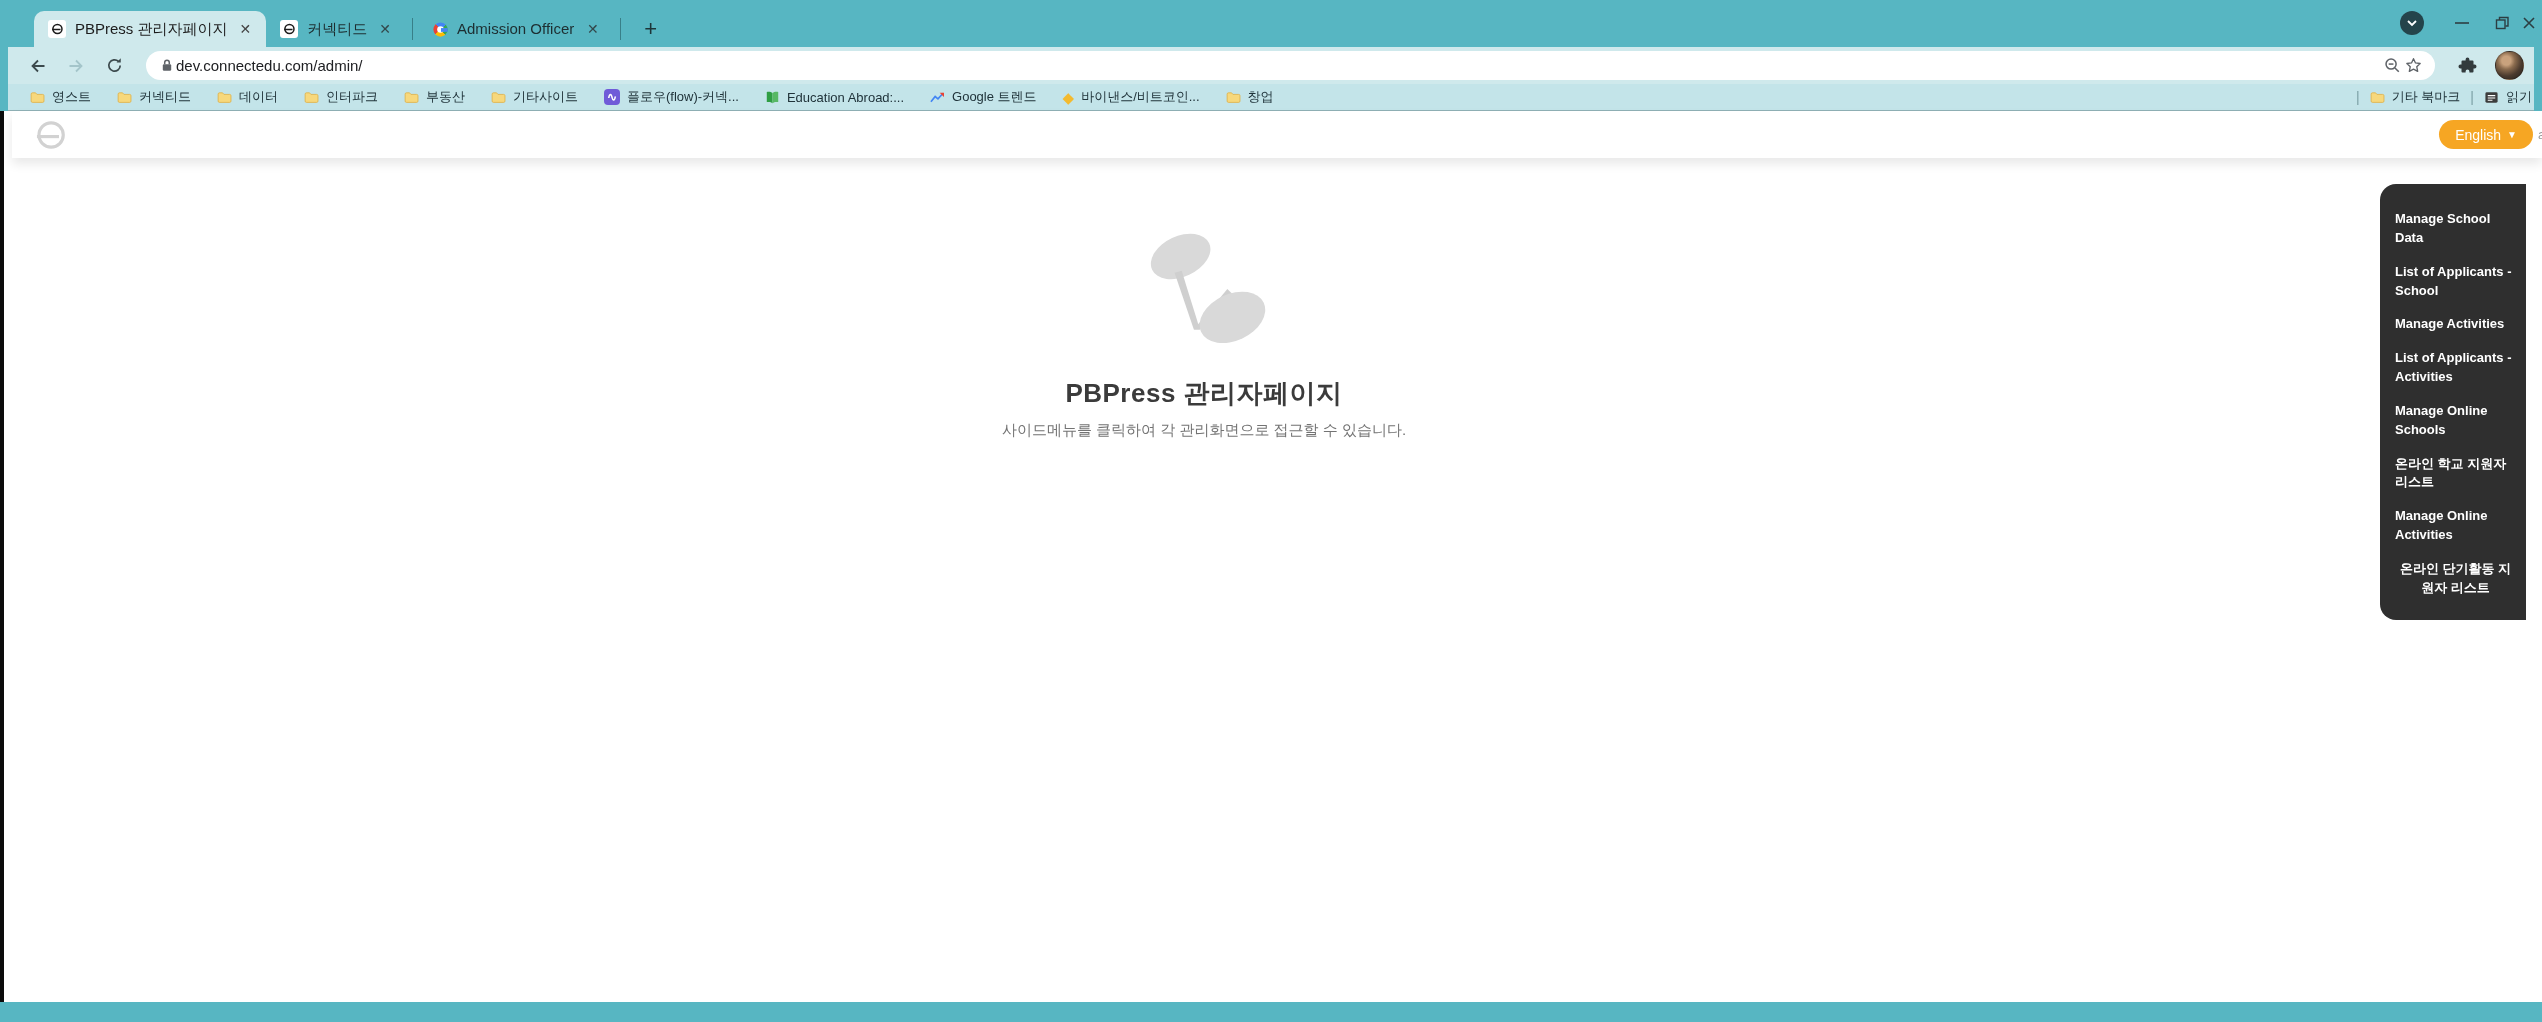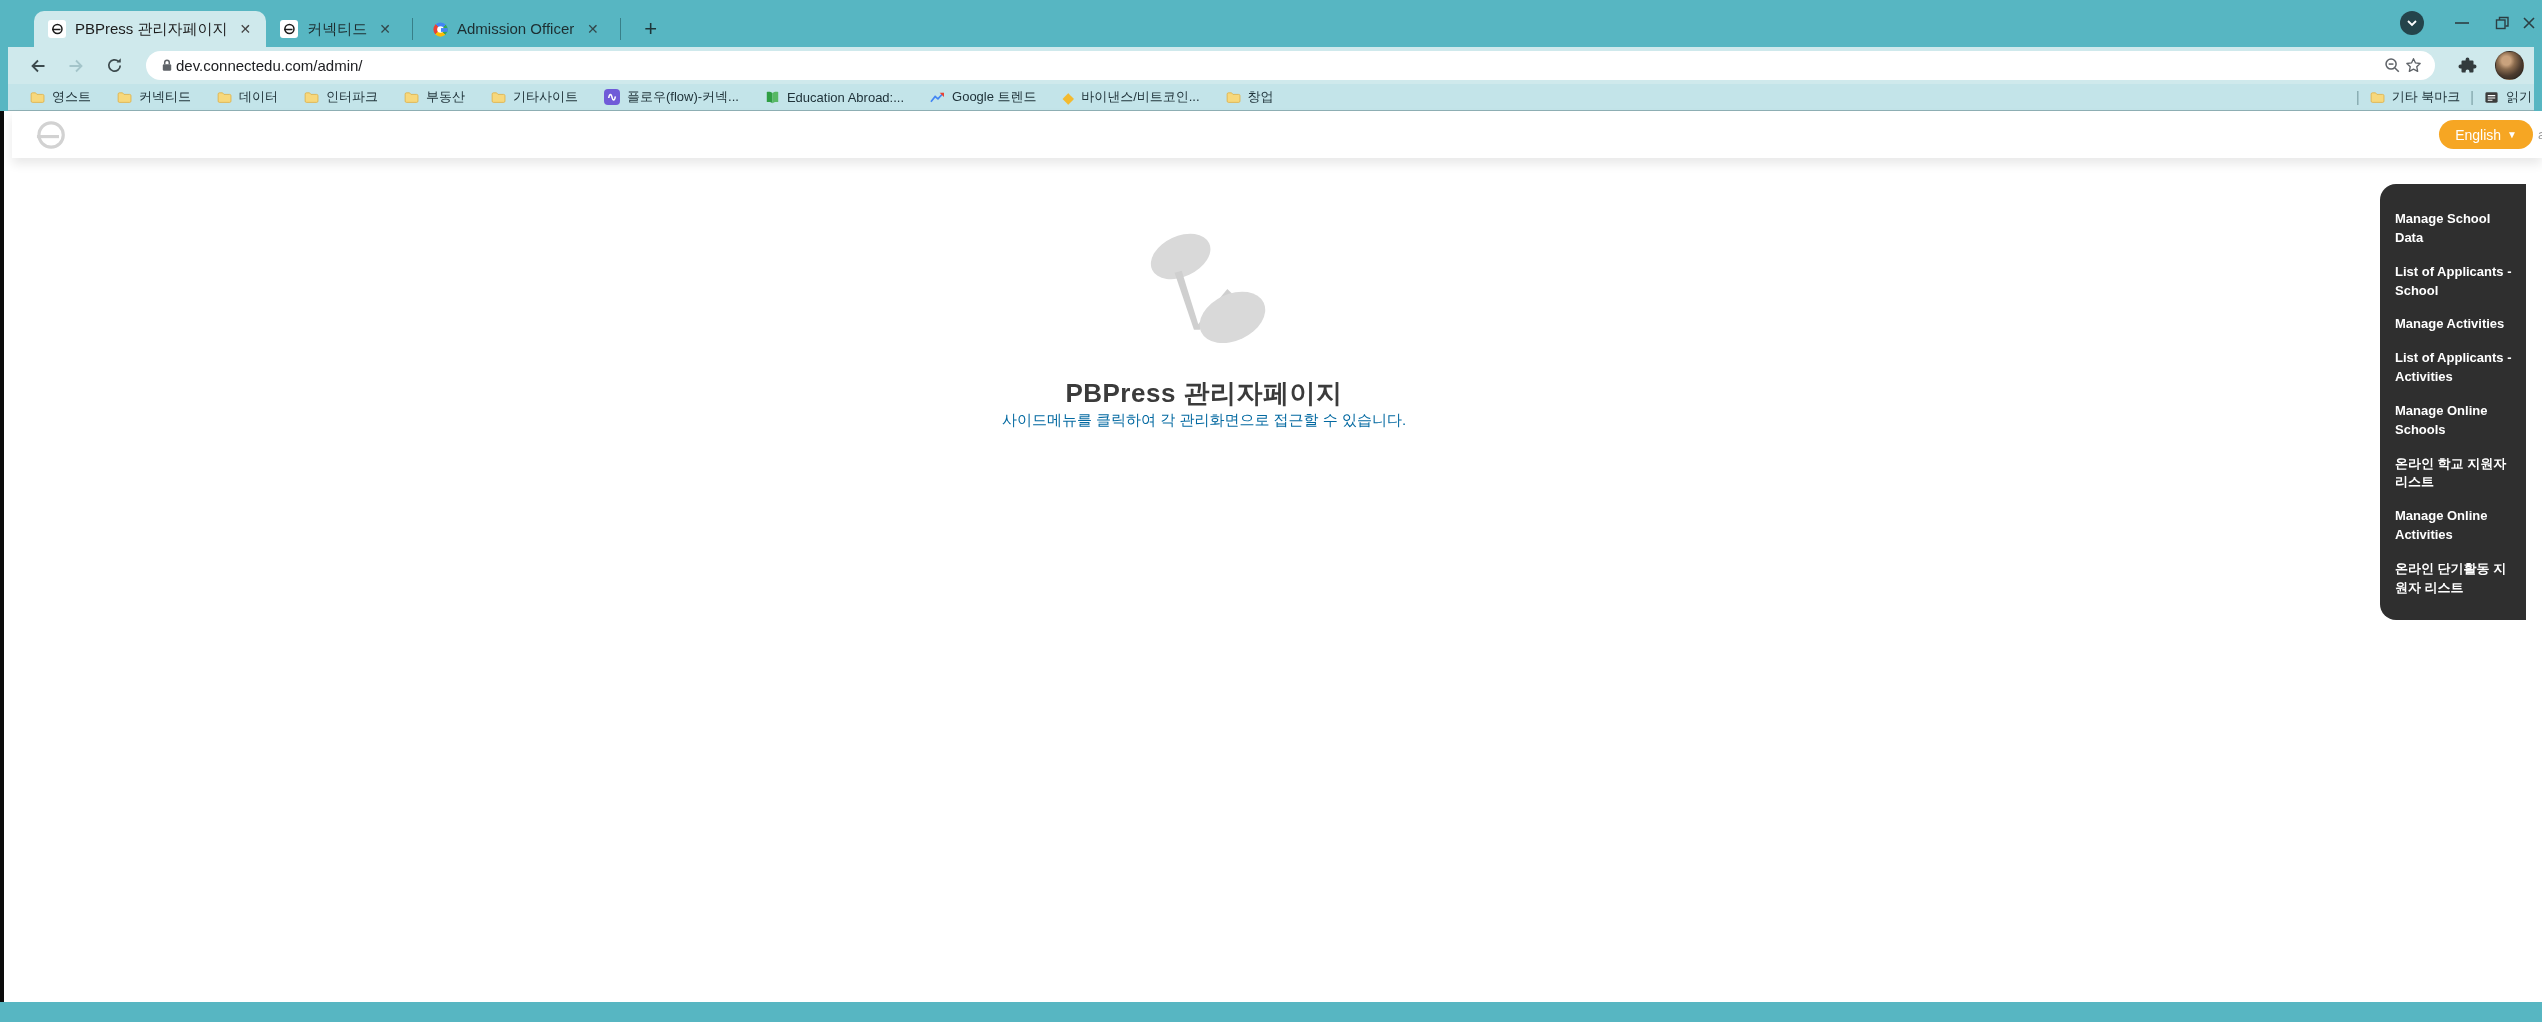--- a/index.html
+++ b/index.html
@@ -90,32 +90,32 @@
     position:absolute; right:9px; top:9px; height:29px; padding:0 16px;
     background:var(--orange,#f6a623); color:#fff; border:none; border-radius:15px;
     font-size:14px; font-family:inherit; display:flex; align-items:center; gap:6px; cursor:pointer;
   }
   .lang-btn .caret { font-size:10px; line-height:1; }
   .edge-frag { position:absolute; right:-4px; top:16px; font-size:13px; color:#9a9a9a; width:8px; overflow:hidden; }
 
   .main { margin-right:146px; text-align:center; padding-top:68px; }
   .brand-logo { display:inline-block; }
   .main h1 { margin-top:14px; font-size:26px; font-weight:bold; color:#3b3b3b; letter-spacing:.5px; }
-  .main p { margin-top:0; font-size:15px; color:#0369a1; }
+  .main p { margin-top:10px; font-size:15px; color:#737373; }
 
   .sidebar {
     position:absolute; right:16px; top:73px; width:146px; min-height:375px;
     background:var(--sidebar-bg,#2f2f2f); border-radius:16px 0 0 16px;
     padding:26px 10px 22px 15px; z-index:8;
   }
   .side-item {
     color:#fff; font-size:13px; font-weight:bold; line-height:1.45;
     margin-bottom:15px; cursor:pointer;
   }
-  .side-item:last-child { margin-bottom:0; }
+  .side-item:last-child { margin-bottom:0;text-align:center; }
 </style>
 </head>
 <body>
 
 <div class="screen">
 
   <div class="chrome">
     <div class="tabstrip">
       <div id="tabs" style="display:flex;align-items:flex-end;">
           <div class="tab t1 active">

